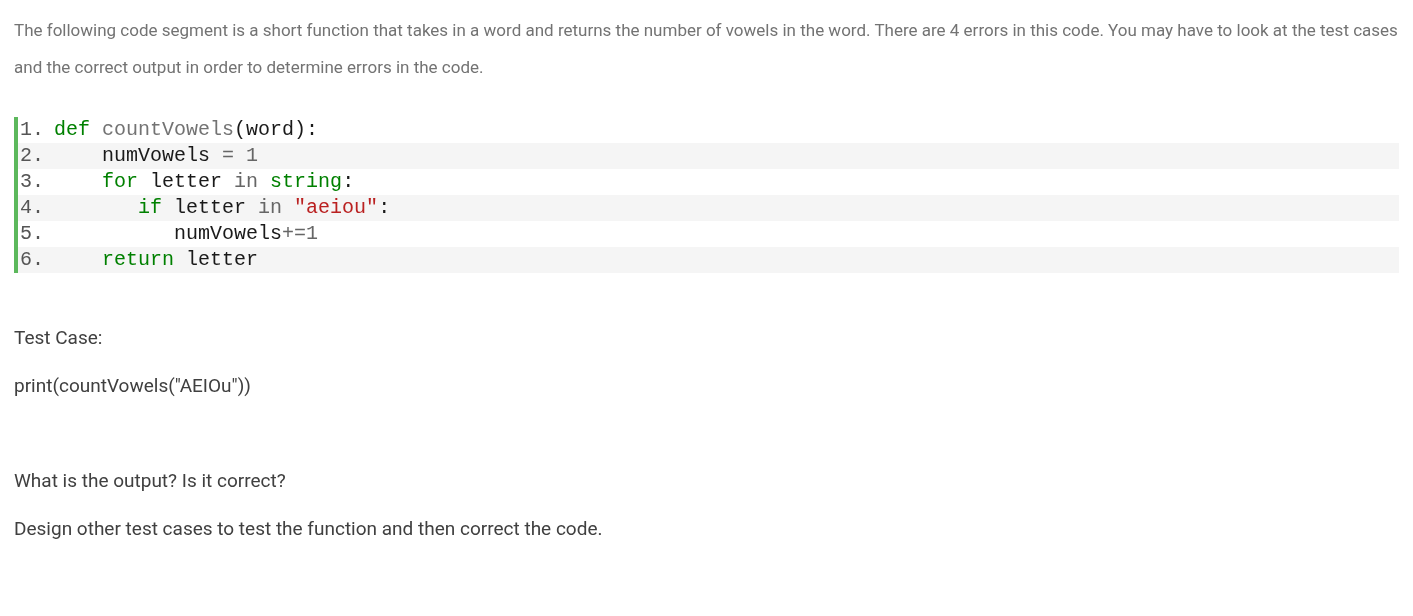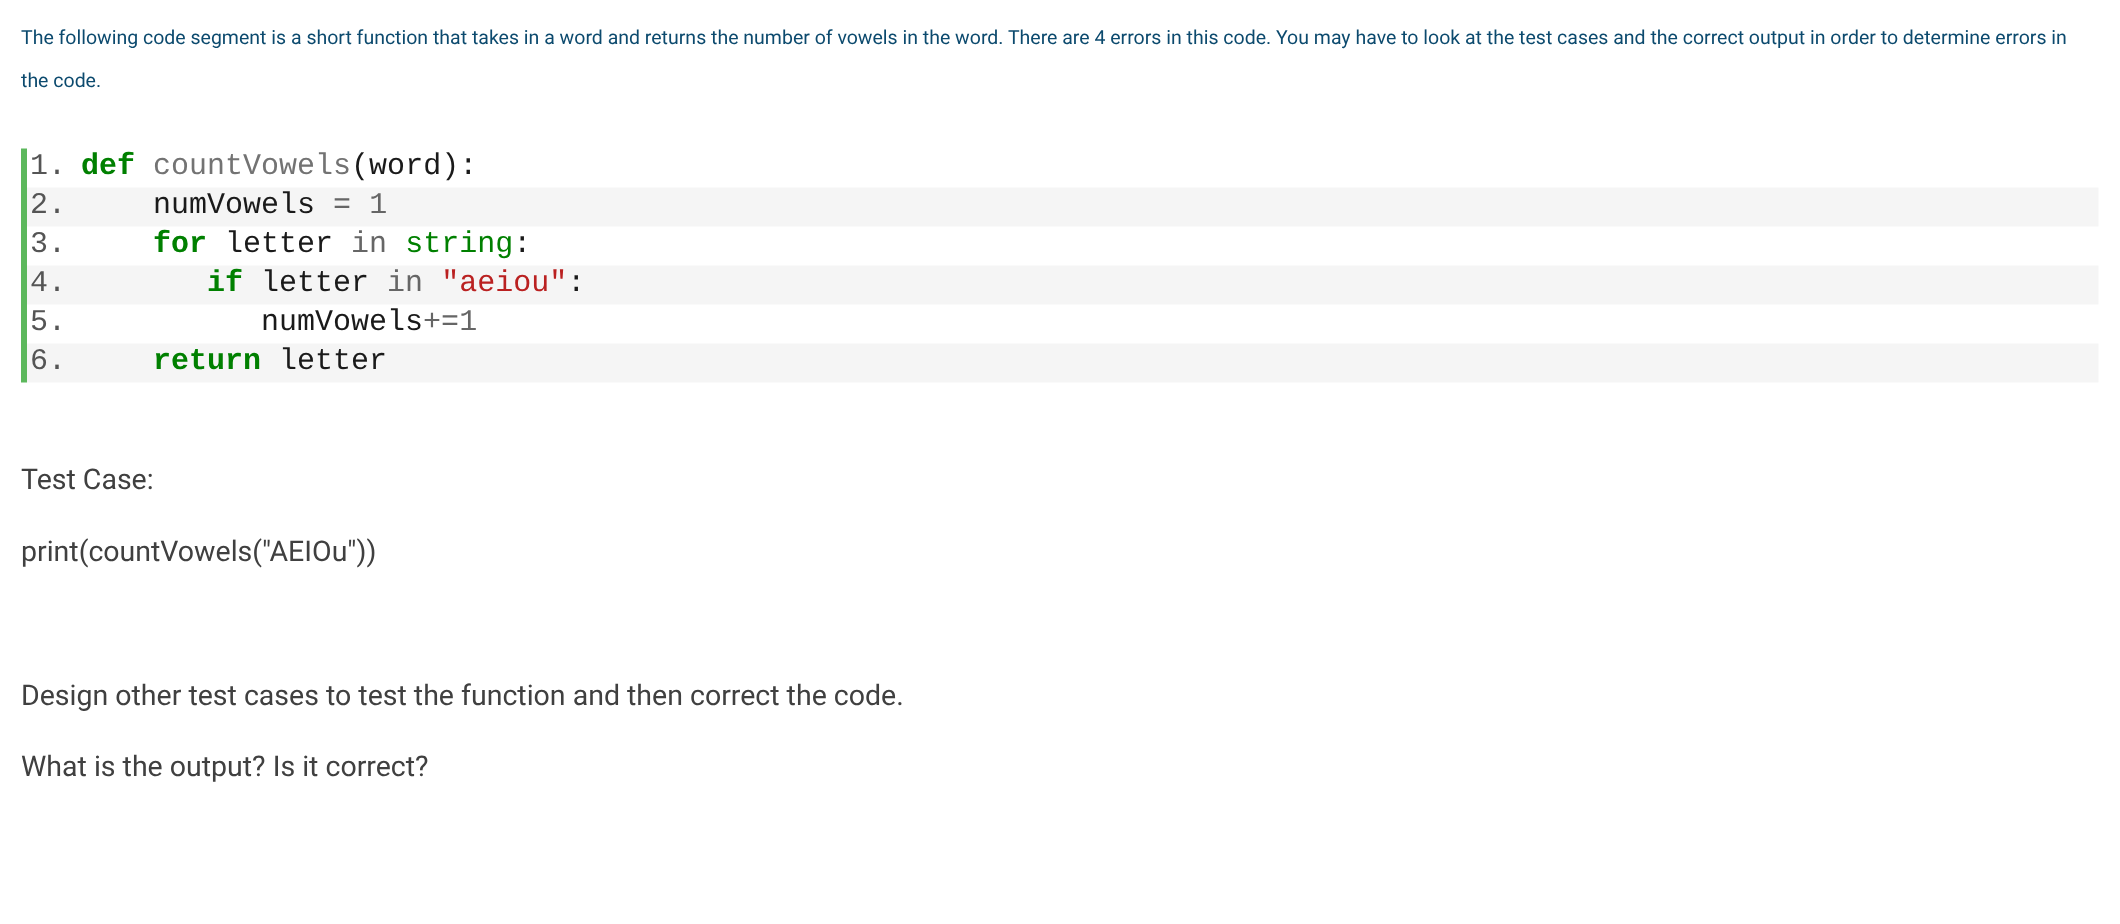--- a/index.html
+++ b/index.html
@@ -4,24 +4,24 @@
 <style>
   * { margin: 0; padding: 0; box-sizing: border-box; }
   body {
     font-family: -apple-system, BlinkMacSystemFont, "Segoe UI", Roboto, Arial, sans-serif;
     background: #ffffff;
     color: #4a4a4a;
     width: 1413px;
     padding: 12px 14px;
   }
   .intro {
-    font-size: 13px;
+    font-size: 17px;
     line-height: 2.2;
     font-weight: 400;
-    color: #0c4a6e;
+    color: #737373;
     margin-bottom: 30px;
   }
   .code-block {
     font-family: "Consolas", "Courier New", monospace;
     font-size: 20px;
     line-height: 1.3;
     border-left: 4px solid #5cb85c;
     margin-bottom: 44px;
     white-space: pre;
   }
@@ -29,21 +29,21 @@
     display: flex;
     align-items: baseline;
   }
   .code-row.even { background: #f5f5f5; }
   .lineno {
     color: #555;
     padding: 0 6px 0 2px;
     min-width: 30px;
   }
   .code-text { padding-left: 4px; }
-  .kw { color: #008000; font-weight: bold; }
+  .kw { color: #008000; font-weight: normal; }
   .fn { color: #737373; }
   .num { color: #666666; }
   .op { color: #666666; }
   .name { color: #1a1a1a; margin-top: 16px; }
   .builtin { color: #008000; font-family: Liberation Mono, monospace; }
   .str { color: #ba2121; }
   .text-block {
     font-size: 19px;
     line-height: 2.2;
     font-weight: 400;
@@ -55,15 +55,15 @@
 <body>
 
 <div class="intro">The following code segment is a short function that takes in a word and returns the number of vowels in the word. There are 4 errors in this code. You may have to look at the test cases and the correct output in order to determine errors in the code.</div>
 
 <div class="code-block" id="code-block"><div class="code-row"><span class="lineno">1.</span><span class="code-text"><span class="kw">def</span><span> </span><span class="fn">countVowels</span><span class="name">(word):</span></span></div><div class="code-row even"><span class="lineno">2.</span><span class="code-text"><span>    </span><span class="name">numVowels </span><span class="op">=</span><span> </span><span class="num">1</span></span></div><div class="code-row"><span class="lineno">3.</span><span class="code-text"><span>    </span><span class="kw">for</span><span> </span><span class="name">letter </span><span class="op">in</span><span> </span><span class="builtin">string</span><span class="name">:</span></span></div><div class="code-row even"><span class="lineno">4.</span><span class="code-text"><span>       </span><span class="kw">if</span><span> </span><span class="name">letter </span><span class="op">in</span><span> </span><span class="str">"aeiou"</span><span class="name">:</span></span></div><div class="code-row"><span class="lineno">5.</span><span class="code-text"><span>          </span><span class="name">numVowels</span><span class="op">+=</span><span class="num">1</span></span></div><div class="code-row even"><span class="lineno">6.</span><span class="code-text"><span>    </span><span class="kw">return</span><span> </span><span class="name">letter</span></span></div></div>
 
 <div class="text-block">
   <p>Test Case:</p>
   <p>print(countVowels("AEIOu"))</p>
   <p>&nbsp;</p>
+  <p>What is the output? Is it correct?</p>
   <p>Design other test cases to test the function and then correct the code.</p>
-  <p>What is the output? Is it correct?</p>
 </div>
 
 </body></html>

